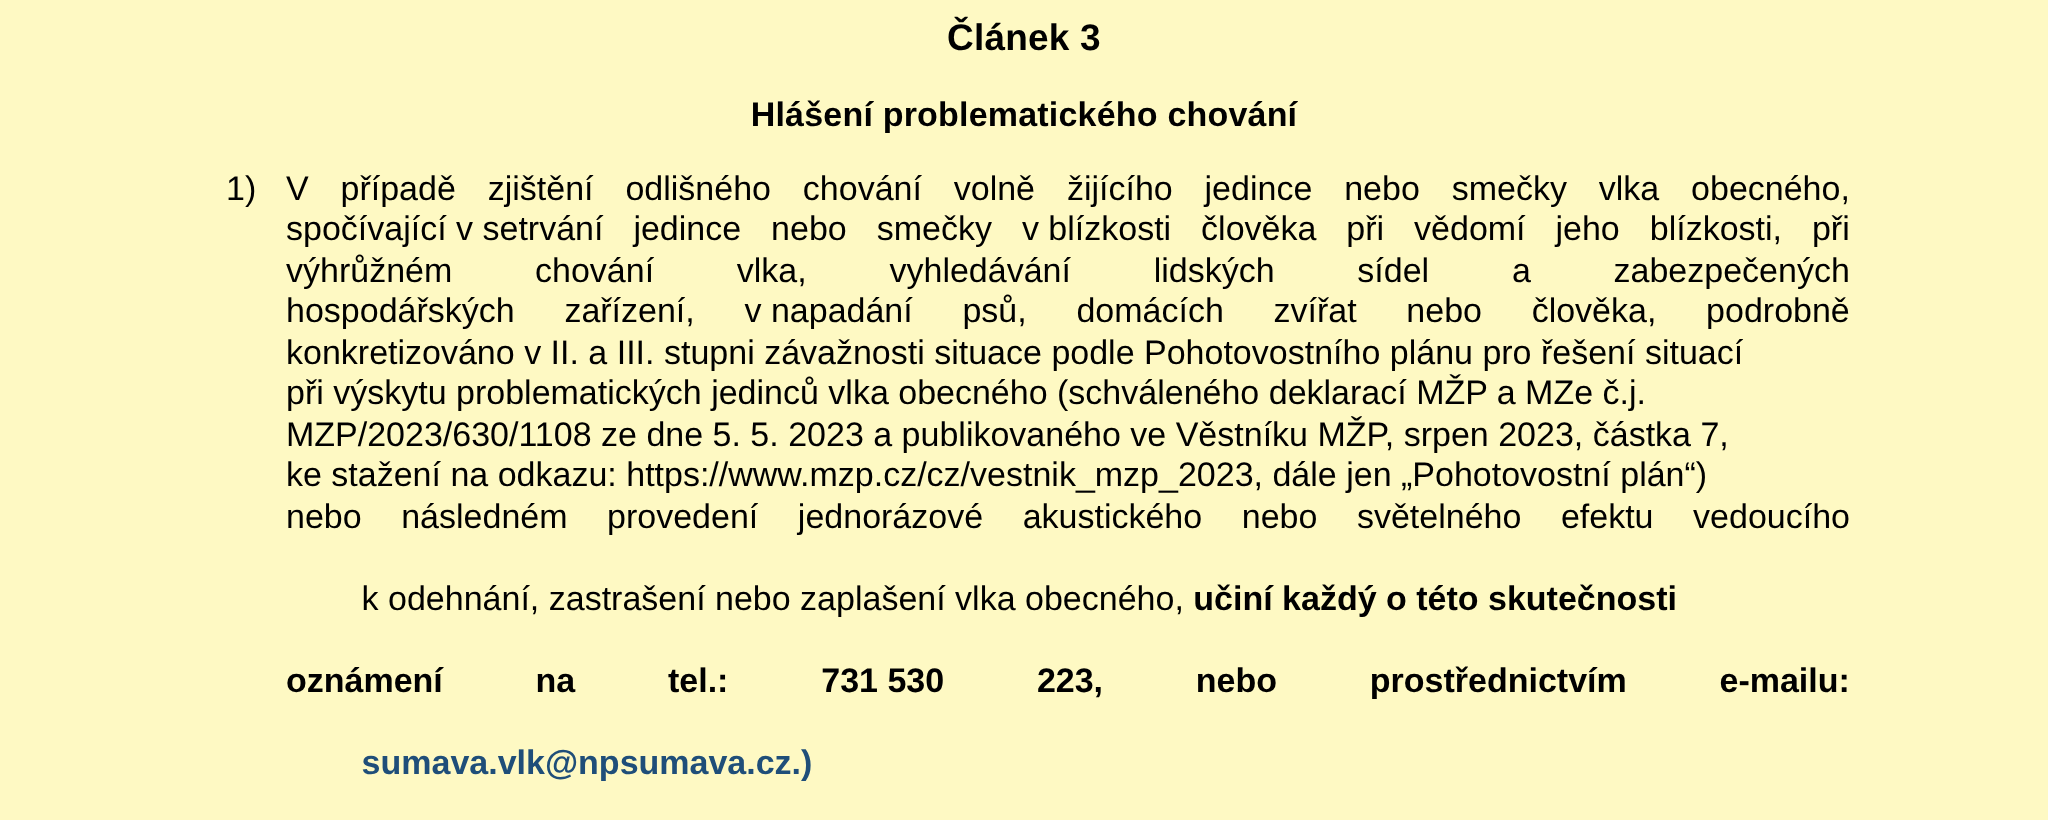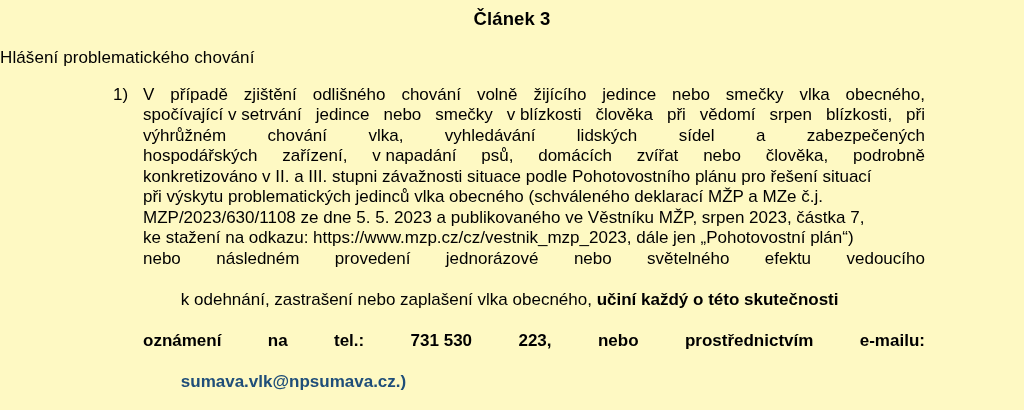--- a/index.html
+++ b/index.html
@@ -25,22 +25,22 @@
   
   .heading-article {
     text-align: center;
     font-weight: bold;
     font-size: 18.5px;
     line-height: 1;
     padding-top: 10px;
     letter-spacing: 0.1px;
   }
   .heading-sub {
-    text-align: left;
-    font-weight: normal;
+    text-align: center;
+    font-weight: bold;
     font-size: 17px;
     line-height: 1;
     padding-top: 20px;
     letter-spacing: 0.1px;
   }
 
   
   .list {
     margin-top: 19px;
     padding: 0;
@@ -114,21 +114,21 @@
 
       <div class="line">
         <span>spočívající v setrvání</span>
         <span>jedince</span>
         <span>nebo</span>
         <span>smečky</span>
         <span>v blízkosti</span>
         <span>člověka</span>
         <span>při</span>
         <span>vědomí</span>
-        <span>srpen</span>
+        <span>jeho</span>
         <span>blízkosti,</span>
         <span>při</span>
       </div>
 
       <div class="line">
         <span>výhrůžném</span>
         <span>chování</span>
         <span>vlka,</span>
         <span>vyhledávání</span>
         <span>lidských</span>
@@ -152,20 +152,21 @@
       <div class="line last">konkretizováno v II. a III. stupni závažnosti situace podle Pohotovostního plánu pro řešení situací</div>
       <div class="line last">při výskytu problematických jedinců vlka obecného (schváleného deklarací MŽP a MZe č.j.</div>
       <div class="line last">MZP/2023/630/1108 ze dne 5. 5. 2023 a publikovaného ve Věstníku MŽP, srpen 2023, částka 7,</div>
       <div class="line last">ke stažení na odkazu: https://www.mzp.cz/cz/vestnik_mzp_2023, dále jen „Pohotovostní plán“)</div>
 
       <div class="line">
         <span>nebo</span>
         <span>následném</span>
         <span>provedení</span>
         <span>jednorázové</span>
+        <span>akustického</span>
         <span>nebo</span>
         <span>světelného</span>
         <span>efektu</span>
         <span>vedoucího</span>
       </div>
 
       <div class="line last">
         <span>k odehnání, zastrašení nebo zaplašení vlka obecného, </span><span class="b">učiní každý o této skutečnosti</span>
       </div>
 

